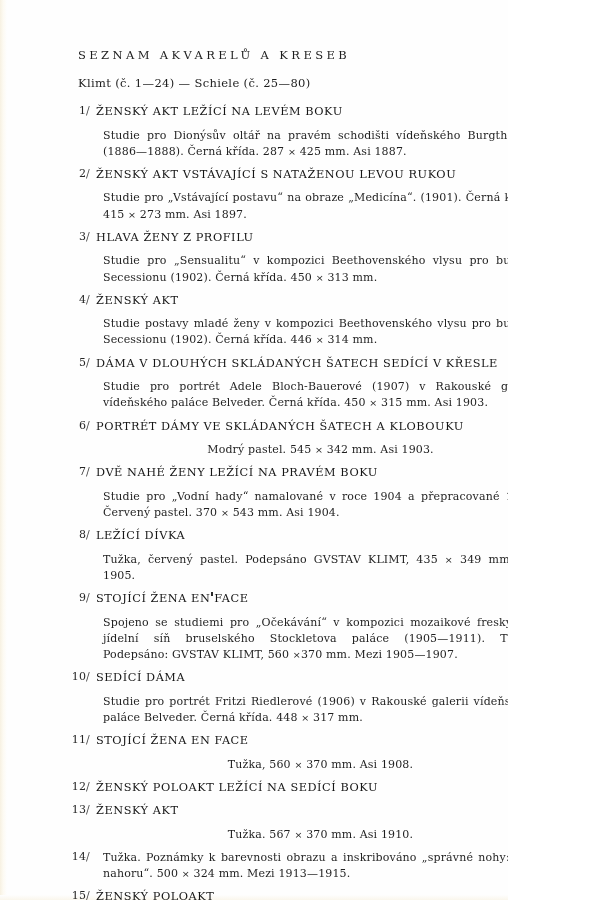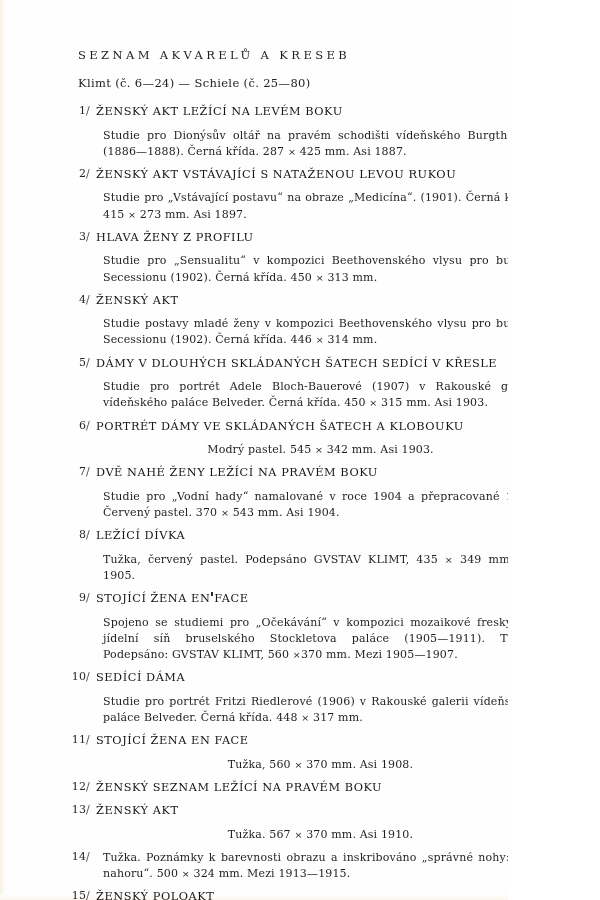--- a/index.html
+++ b/index.html
@@ -135,21 +135,21 @@
 
 <div class="page">
 
   <div class="scan-edge-left"></div>
   <div class="scan-edge-bottom"></div>
 
   <div class="content">
 
     <h1 class="page-title">SEZNAM AKVARELŮ A KRESEB</h1>
 
-    <div class="subtitle">Klimt (č. 6—24) — Schiele (č. 25—80)</div>
+    <div class="subtitle">Klimt (č. 1—24) — Schiele (č. 25—80)</div>
 
     <div class="catalog">
         <div class="entry">
           <div class="entry-number">1<span class="slash">/</span></div>
           <div class="entry-title">ŽENSKÝ AKT LEŽÍCÍ NA LEVÉM BOKU</div>
           <div class="entry-desc">Studie pro Dionýsův oltář na pravém schodišti vídeňského Burgtheatru (1886—1888). Černá křída. 287 <span class="times">×</span> 425 mm. Asi 1887.</div>
         </div>
         <div class="entry">
           <div class="entry-number">2<span class="slash">/</span></div>
           <div class="entry-title">ŽENSKÝ AKT VSTÁVAJÍCÍ S NATAŽENOU LEVOU RUKOU</div>
@@ -160,21 +160,21 @@
           <div class="entry-title">HLAVA ŽENY Z PROFILU</div>
           <div class="entry-desc">Studie pro „Sensualitu“ v kompozici Beethovenského vlysu pro budovu Secessionu (1902). Černá křída. 450 <span class="times">×</span> 313 mm.</div>
         </div>
         <div class="entry">
           <div class="entry-number">4<span class="slash">/</span></div>
           <div class="entry-title">ŽENSKÝ AKT</div>
           <div class="entry-desc">Studie postavy mladé ženy v kompozici Beethovenského vlysu pro budovu Secessionu (1902). Černá křída. 446 <span class="times">×</span> 314 mm.</div>
         </div>
         <div class="entry">
           <div class="entry-number">5<span class="slash">/</span></div>
-          <div class="entry-title">DÁMY V DLOUHÝCH SKLÁDANÝCH ŠATECH SEDÍCÍ V KŘESLE</div>
+          <div class="entry-title">DÁMA V DLOUHÝCH SKLÁDANÝCH ŠATECH SEDÍCÍ V KŘESLE</div>
           <div class="entry-desc">Studie pro portrét Adele Bloch-Bauerové (1907) v Rakouské galerii vídeňského paláce Belveder. Černá křída. 450 <span class="times">×</span> 315 mm. Asi 1903.</div>
         </div>
         <div class="entry">
           <div class="entry-number">6<span class="slash">/</span></div>
           <div class="entry-title">PORTRÉT DÁMY VE SKLÁDANÝCH ŠATECH A KLOBOUKU</div>
           <div class="entry-desc narrow">Modrý pastel. 545 <span class="times">×</span> 342 mm. Asi 1903.</div>
         </div>
         <div class="entry">
           <div class="entry-number">7<span class="slash">/</span></div>
           <div class="entry-title">DVĚ NAHÉ ŽENY LEŽÍCÍ NA PRAVÉM BOKU</div>
@@ -195,21 +195,21 @@
           <div class="entry-title">SEDÍCÍ DÁMA</div>
           <div class="entry-desc">Studie pro portrét Fritzi Riedlerové (1906) v Rakouské galerii vídeňského paláce Belveder. Černá křída. 448 <span class="times">×</span> 317 mm.</div>
         </div>
         <div class="entry">
           <div class="entry-number">11<span class="slash">/</span></div>
           <div class="entry-title">STOJÍCÍ ŽENA EN FACE</div>
           <div class="entry-desc narrow">Tužka, 560 <span class="times">×</span> 370 mm. Asi 1908.</div>
         </div>
         <div class="entry">
           <div class="entry-number">12<span class="slash">/</span></div>
-          <div class="entry-title">ŽENSKÝ SEZNAM LEŽÍCÍ NA PRAVÉM BOKU</div>
+          <div class="entry-title">ŽENSKÝ POLOAKT LEŽÍCÍ NA SEDÍCÍ BOKU</div>
         </div>
         <div class="entry">
           <div class="entry-number">13<span class="slash">/</span></div>
           <div class="entry-title">ŽENSKÝ AKT</div>
           <div class="entry-desc narrow">Tužka. 567 <span class="times">×</span> 370 mm. Asi 1910.</div>
         </div>
         <div class="entry">
           <div class="entry-number">14<span class="slash">/</span></div>
           <div class="entry-desc">Tužka. Poznámky k barevnosti obrazu a inskribováno „správné nohy: více nahoru“. 500 <span class="times">×</span> 324 mm. Mezi 1913—1915.</div>
         </div>

